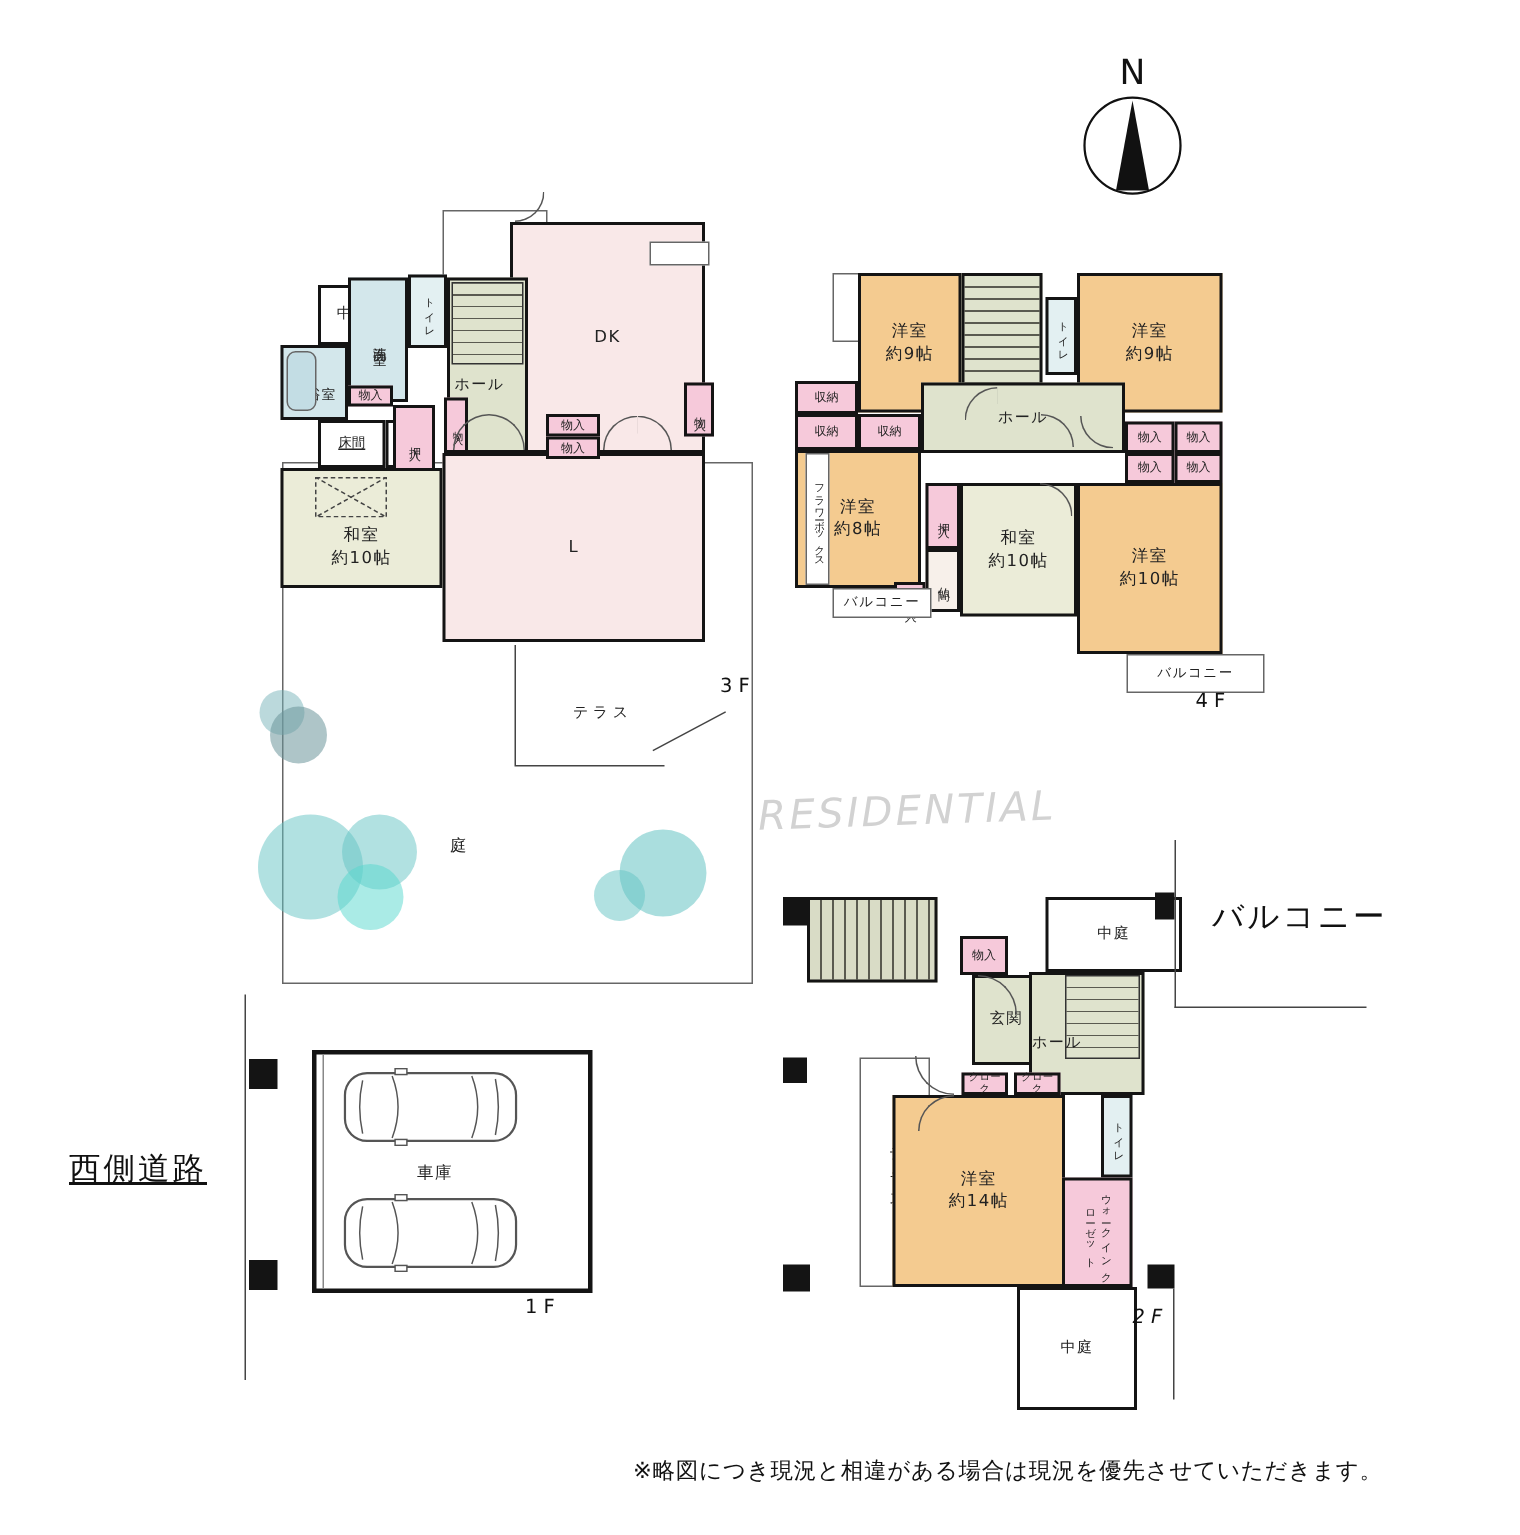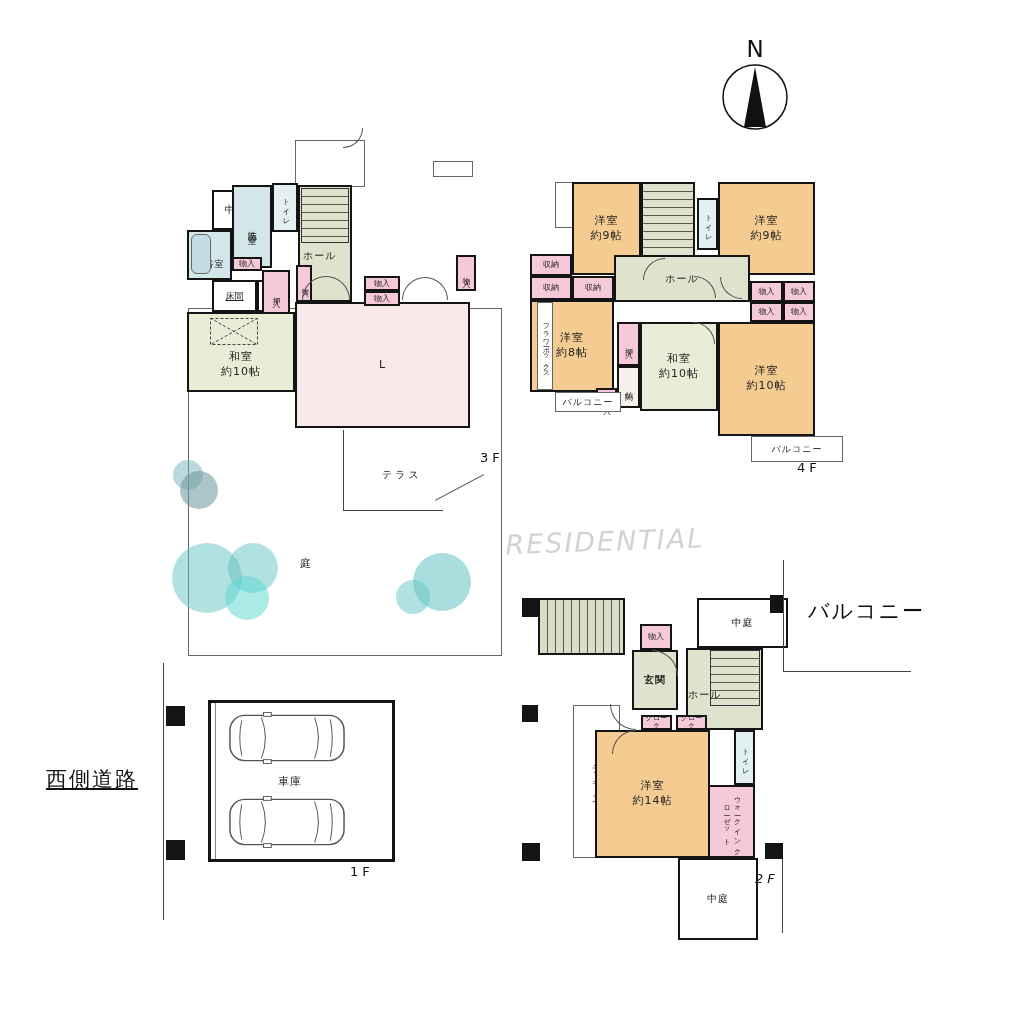--- a/index.html
+++ b/index.html
@@ -67,20 +67,23 @@
   <div class="tree" style="left:413px;top:553px;width:58px;height:58px;background:rgba(100,195,195,0.55);"></div>
   <div class="tree" style="left:396px;top:580px;width:34px;height:34px;background:rgba(100,195,195,0.5);"></div>
   <div class="room-label" style="left:300px;top:556px;">庭</div>
 
   <div class="vline" style="left:343px;top:430px;height:80px;"></div>
   <div class="hline" style="left:343px;top:510px;width:100px;"></div>
   <div class="hline" style="left:432px;top:487px;width:55px;transform:rotate(-28deg);"></div>
   <div class="room-label" style="left:382px;top:468px;font-size:10px;letter-spacing:3px;">テラス</div>
 
   <div class="rm thinb white" style="left:270px;top:140px;width:70px;height:47px;"></div>
+  <div class="rm pinkL" style="left:340px;top:148px;width:130px;height:154px;">
+    <span>DK</span>
+  </div>
   <div class="rm thinb white" style="left:408px;top:161px;width:40px;height:16px;"></div>
   <div class="rm pinkL" style="left:295px;top:302px;width:175px;height:126px;">
     <span>L</span>
   </div>
   <div class="rm white sm" style="left:187px;top:190px;width:45px;height:40px;font-size:10px;">
     <span>中庭</span>
   </div>
   <div class="rm blue sm vert" style="left:232px;top:185px;width:40px;height:83px;font-size:9px;">
     <span>洗面室</span>
   </div>
@@ -209,21 +212,21 @@
   <div class="arc tr" style="left:693px;top:322px;width:22px;height:22px;"></div>
   <div class="floor-tag" style="left:797px;top:460px;">4F</div>
 
   <div class="rm green stairs-v" style="left:538px;top:598px;width:87px;height:57px;background-color:#d9dcc6;"></div>
   <div class="rm closet sm" style="left:640px;top:624px;width:32px;height:26px;">
     <span>物入</span>
   </div>
   <div class="rm white" style="left:672px;top:598px;width:91px;height:50px;font-size:10px;">
     <span>中庭</span>
   </div>
-  <div class="rm green" style="left:632px;top:650px;width:46px;height:60px;font-size:10px;font-weight:bold;">
+  <div class="rm green" style="left:648px;top:650px;width:46px;height:60px;font-size:10px;">
     <span>玄関</span>
   </div>
   <div class="rm green" style="left:686px;top:648px;width:77px;height:82px;"></div>
   <div class="rm green stairs-h noborder" style="left:710px;top:650px;width:50px;height:56px;border:1px solid #333;"></div>
   <div class="room-label" style="left:688px;top:688px;font-size:10px;">ホール</div>
   <div class="rm closet xs" style="left:641px;top:715px;width:31px;height:15px;">
     <span>クローク</span>
   </div>
   <div class="rm closet xs" style="left:676px;top:715px;width:31px;height:15px;">
     <span>クローク</span>
@@ -281,14 +284,15 @@
     <path d="M34 5 Q42 26 34 47" fill="none" stroke="#555"></path>
     <path d="M88 5 Q96 26 88 47" fill="none" stroke="#555"></path>
     <path d="M104 7 Q108 26 104 45" fill="none" stroke="#555"></path>
     <rect x="36" y="0" width="8" height="4" fill="#fff" stroke="#555"></rect>
     <rect x="36" y="48" width="8" height="4" fill="#fff" stroke="#555"></rect>
   </svg>
   <div class="room-label" style="left:278px;top:774px;">車庫</div>
   <div class="floor-tag" style="left:350px;top:864px;">1F</div>
   <div class="road-label" style="left:46px;top:765px;text-decoration:underline;">西側道路</div>
 
+  <div class="disclaimer">※略図につき現況と相違がある場合は現況を優先させていただきます。</div>
 
 </div>
 
 </body></html>

